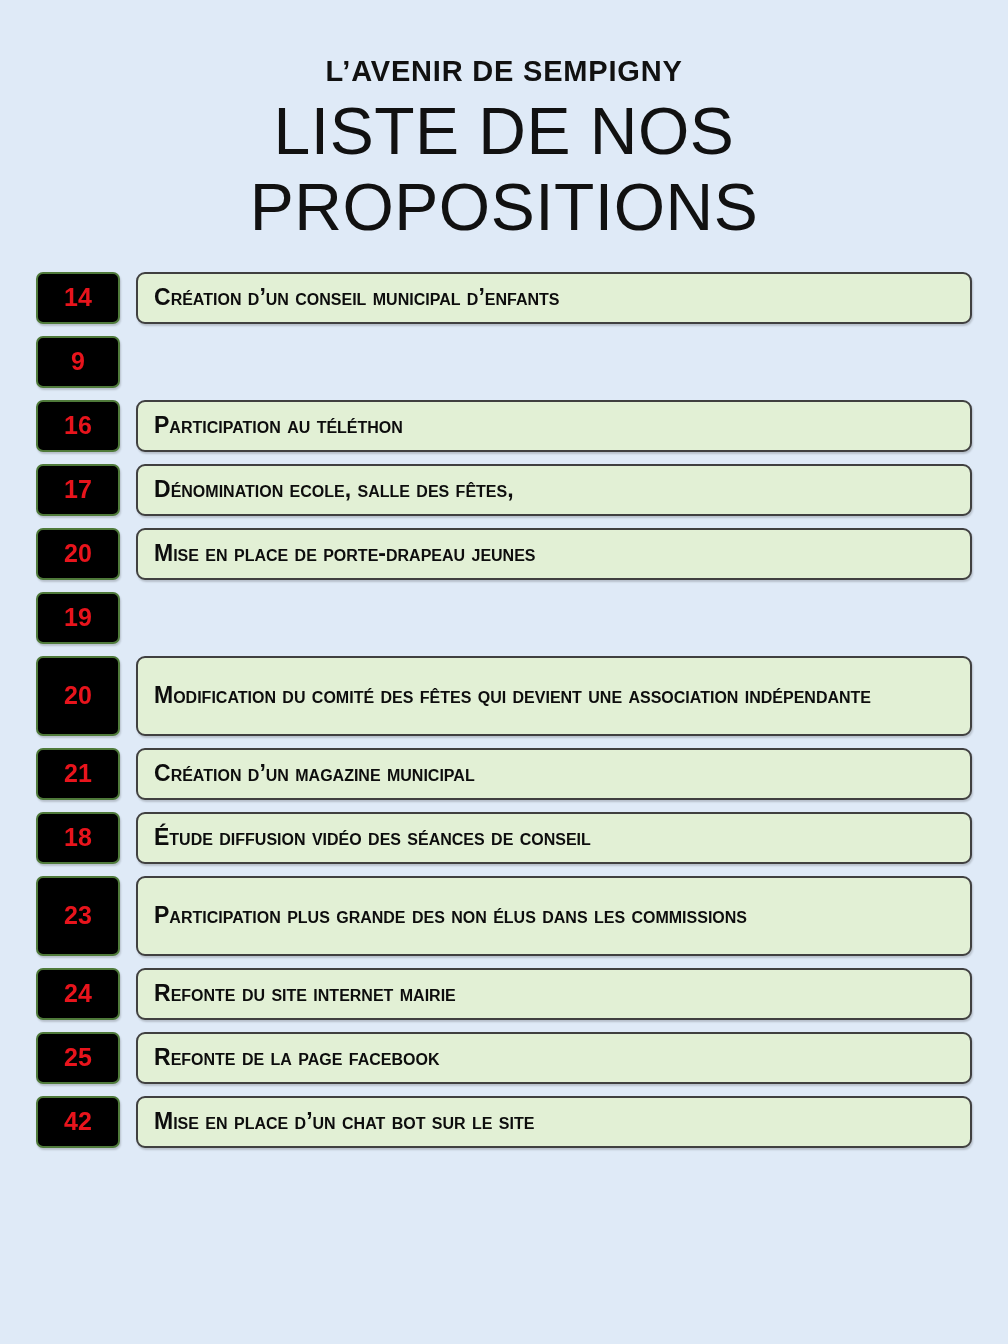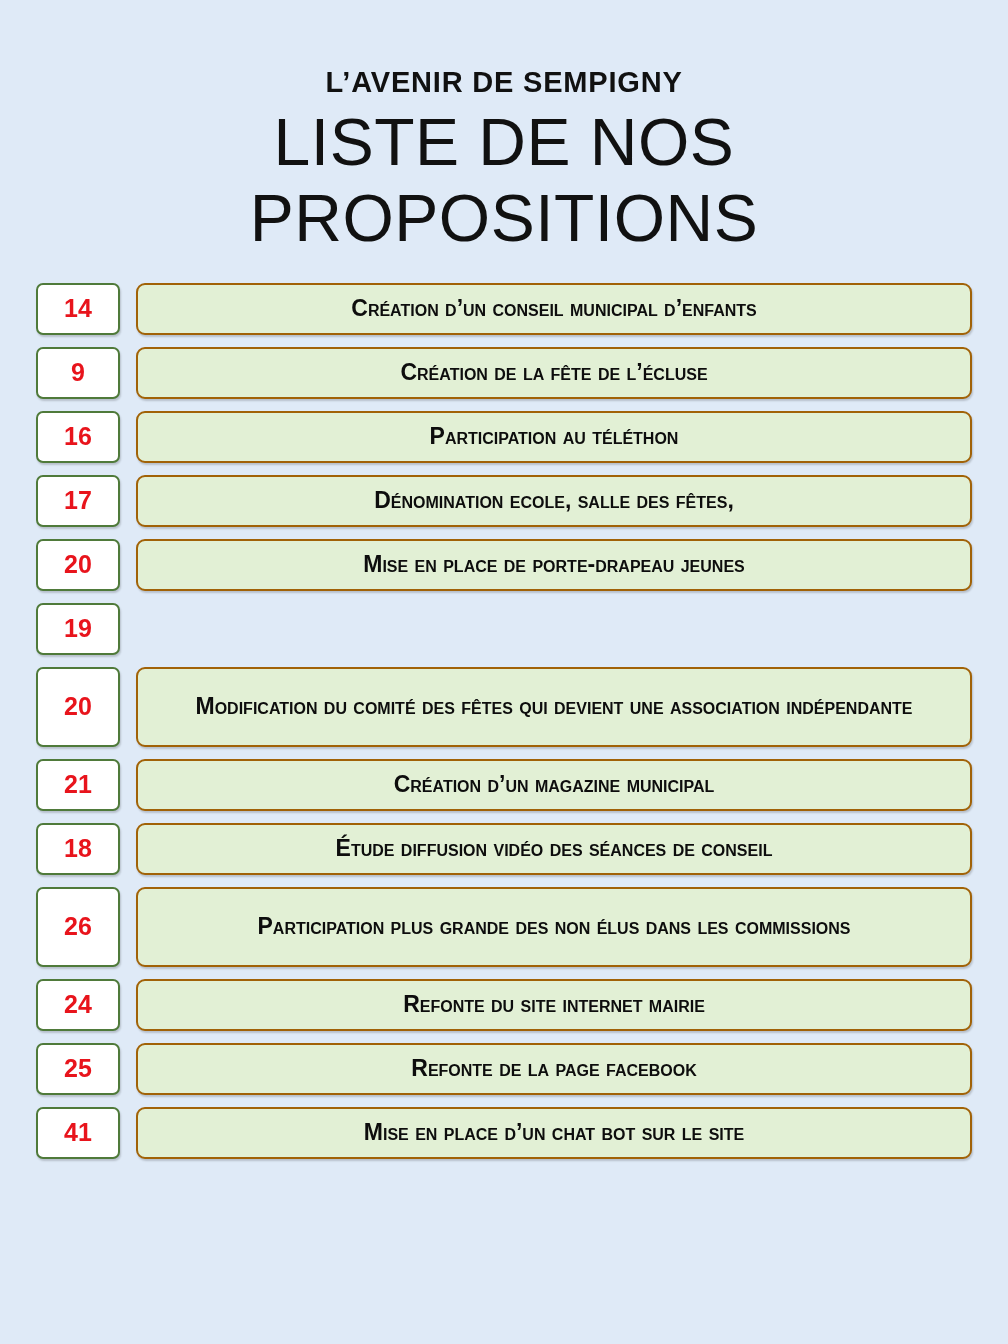--- a/index.html
+++ b/index.html
@@ -11,21 +11,21 @@
     height: 1344px;
     background: #dfeaf7;
     font-family: "Liberation Sans", sans-serif;
     overflow: hidden;
   }
   .page {
     position: relative;
     width: 1008px;
     height: 1044px;
     box-sizing: border-box;
-    padding: 15px 36px;
+    padding: 4px 36px;
   }
   .header {
     text-align: center;
     padding-top: 52px;
   }
   .header-sup {
     font-size: 29px;
     font-weight: bold;
     letter-spacing: 0.8px;
     color: #111111;
@@ -49,38 +49,37 @@
     align-items: stretch;
     margin-bottom: 12px;
   }
   .num-box {
     width: 80px;
     min-height: 48px;
     flex: 0 0 80px;
     display: flex;
     align-items: center;
     justify-content: center;
-    background: #ffffff;
+    background: #000000;
     border: 2px solid #4f7a3a;
     border-radius: 7px;
     color: #e8141c;
     font-size: 25px;
     font-weight: bold;
     box-shadow: 1px 2px 2px rgba(0,0,0,0.18);
   }
   .text-box {
     flex: 1 1 auto;
     margin-left: 16px;
     min-height: 48px;
     display: flex;
     align-items: center;
-    justify-content: center;
     text-align: center;
     background: #e2f0d5;
-    border: 2px solid #a16207;
+    border: 2px solid #404040;
     border-radius: 9px;
     box-shadow: 1px 2px 2px rgba(0,0,0,0.18);
     padding: 9px 16px;
     box-sizing: border-box;
   }
   .text-box .label {
     font-size: 23px;
     font-weight: bold;
     color: #0d0d0d;
     line-height: 1.28;
@@ -109,23 +108,20 @@
 
     <div class="row">
       <div class="num-box">14</div>
       <div class="text-box">
         <span class="label">Création d’un conseil municipal d’enfants</span>
       </div>
     </div>
 
     <div class="row">
       <div class="num-box">9</div>
-      <div class="text-box">
-        <span class="label">Création de la Fête de l’écluse</span>
-      </div>
     </div>
 
     <div class="row">
       <div class="num-box">16</div>
       <div class="text-box">
         <span class="label">Participation au Téléthon</span>
       </div>
     </div>
 
     <div class="row">
@@ -161,41 +157,41 @@
     </div>
 
     <div class="row">
       <div class="num-box">18</div>
       <div class="text-box">
         <span class="label">Étude diffusion vidéo des séances de conseil</span>
       </div>
     </div>
 
     <div class="row tall">
-      <div class="num-box">26</div>
+      <div class="num-box">23</div>
       <div class="text-box">
         <span class="label">Participation plus grande des non élus dans les commissions</span>
       </div>
     </div>
 
     <div class="row">
       <div class="num-box">24</div>
       <div class="text-box">
         <span class="label">Refonte du site Internet mairie</span>
       </div>
     </div>
 
     <div class="row">
       <div class="num-box">25</div>
       <div class="text-box">
         <span class="label">Refonte de la page Facebook</span>
       </div>
     </div>
 
     <div class="row">
-      <div class="num-box">41</div>
+      <div class="num-box">42</div>
       <div class="text-box">
         <span class="label">Mise en place d’un Chat Bot sur le site</span>
       </div>
     </div>
 
   </div>
 </div>
 
 </body></html>

